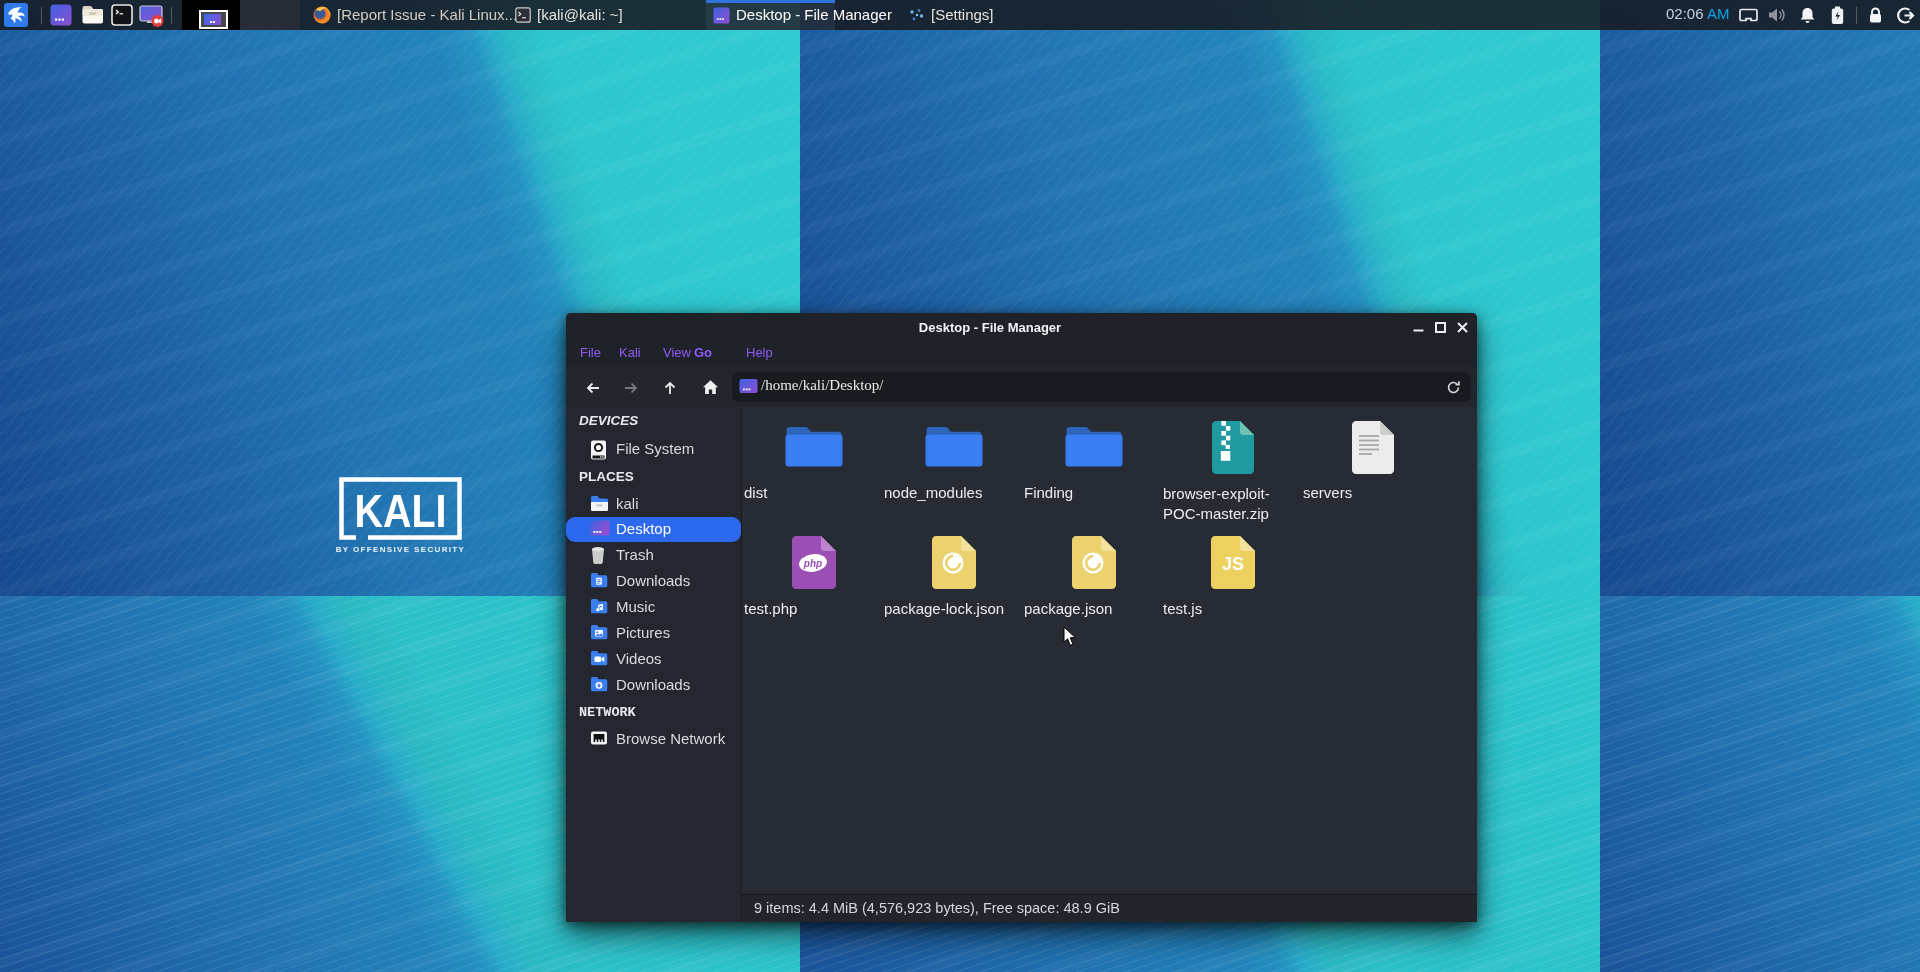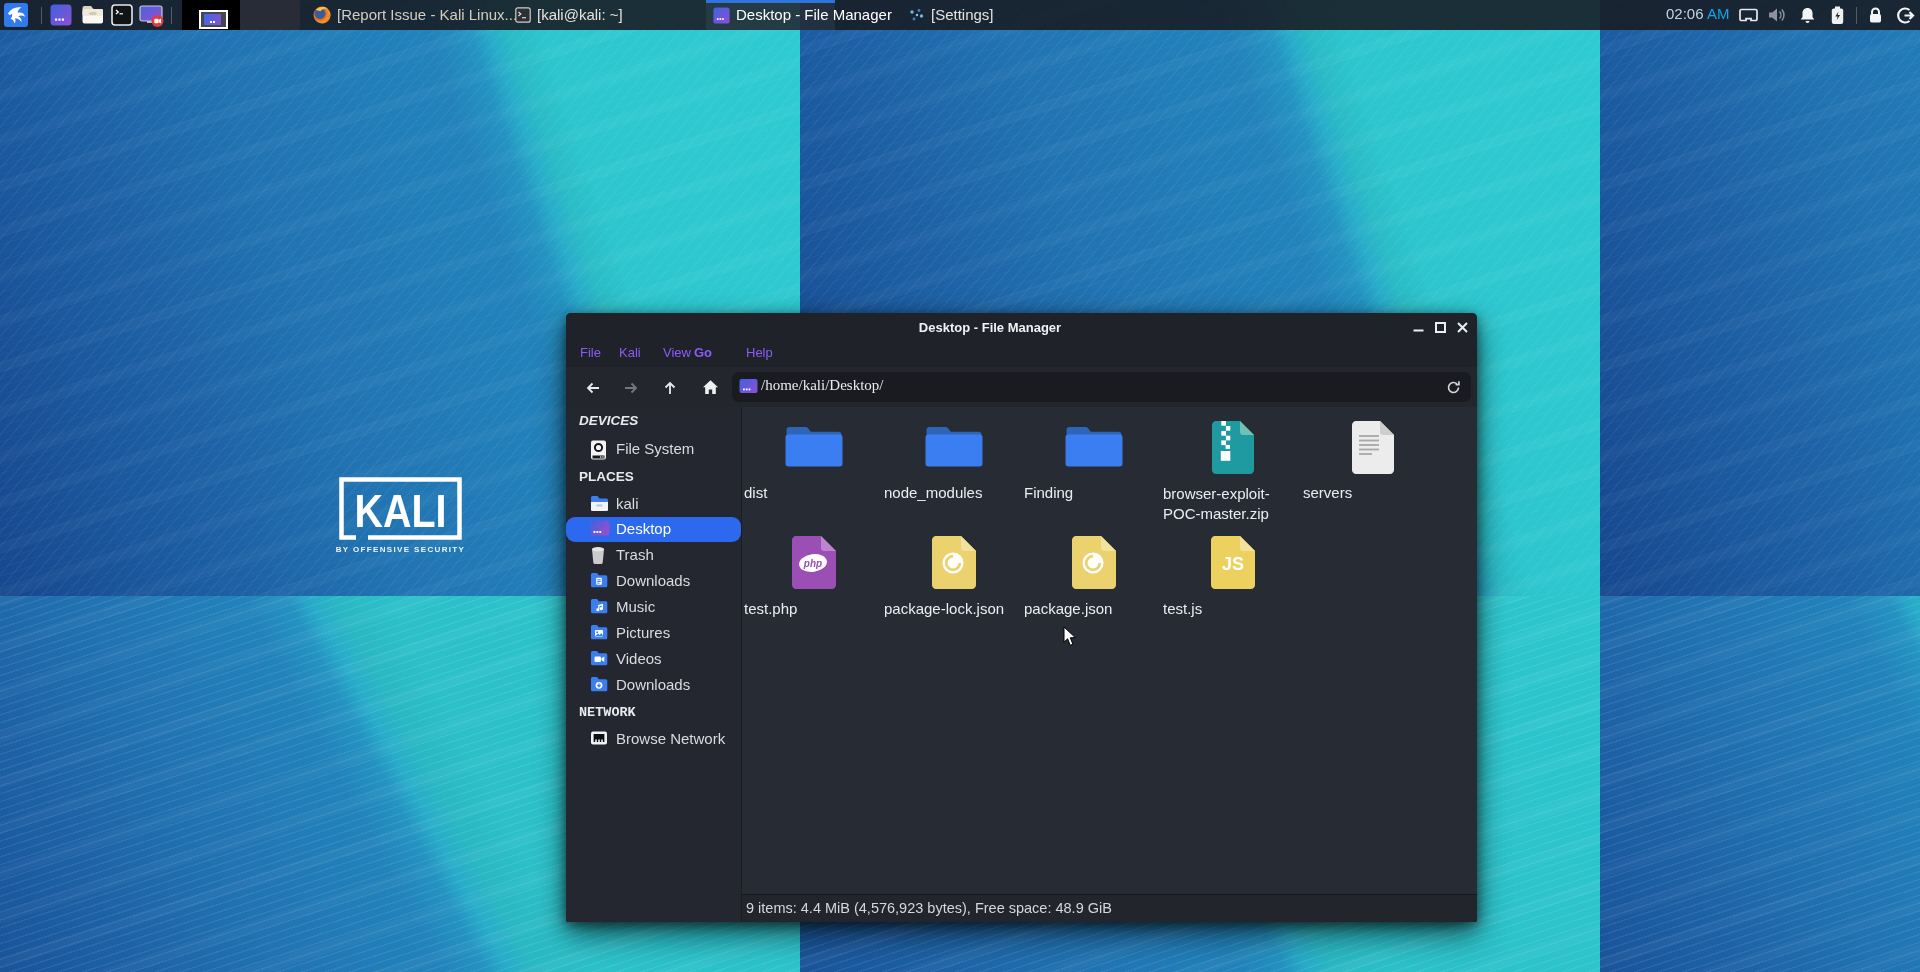--- a/index.html
+++ b/index.html
@@ -48,21 +48,21 @@
 #pathbar { position:absolute; left:166px; top:5px; width:739px; height:30px;
   background:#191b21; border-radius:7px; }
 #pathbar .ptext { position:absolute; left:29px; top:5px; color:#e8eaed; font-size:15px;font-family:Liberation Serif, serif; }
 #sidebar { position:absolute; left:0; top:94px; width:175px; height:515px;
   background:#24272f; border-radius:0 0 0 2px; }
 #sidedivider { position:absolute; left:175px; top:94px; width:1px; height:515px; background:#1a1c21; }
 #content { position:absolute; left:176px; top:94px; width:735px; height:487px;
   background:#272b34; }
 #statusbar { position:absolute; left:176px; top:581px; width:735px; height:28px;
   background:#22252c; border-top:1px solid #15171c; border-radius:0 0 2px 0; }
-#statusbar .stext { position:absolute; left:4px; top:5px; color:#d4d7db; font-size:14.5px; }
+#statusbar .stext { position:absolute; left:12px; top:5px; color:#d4d7db; font-size:14.5px; }
 .shead { position:absolute; left:13px; color:#e8ebee; font-size:13.5px; font-weight:700; }
 .srow { position:absolute; left:0; width:175px; height:25px; }
 .srow .sicon { position:absolute; left:24px; top:3px; }
 .srow .stxt { position:absolute; left:50px; top:3px; color:#d8dbdf; font-size:15px; }
 .sel { background:#2c69ef; }
 .sel .stxt { color:#fff; }
 
 .ficon { position:absolute; }
 .flabel { position:absolute; text-align:left; color:#eaeef3; font-size:15px; white-space:nowrap; }
 </style>

